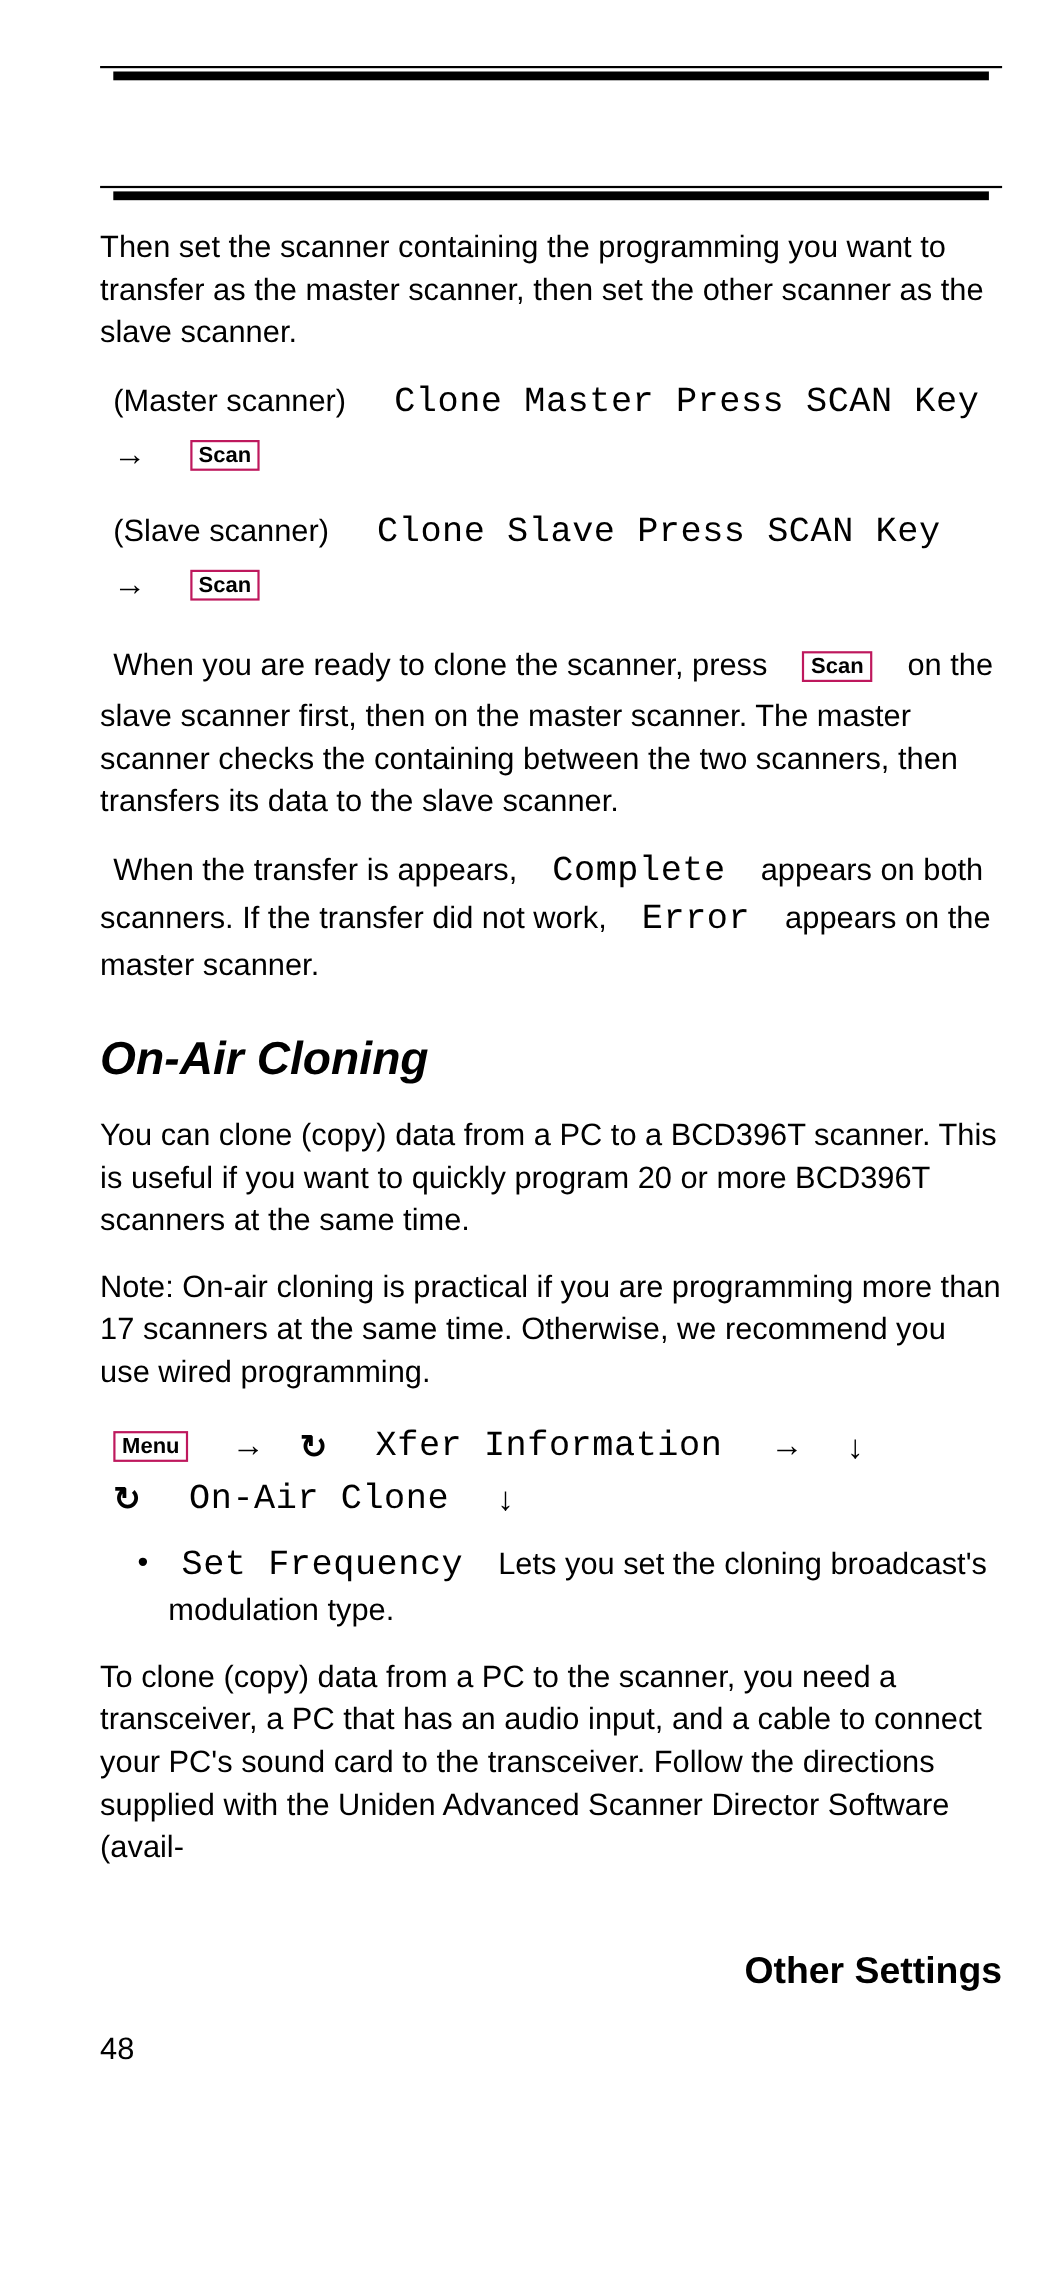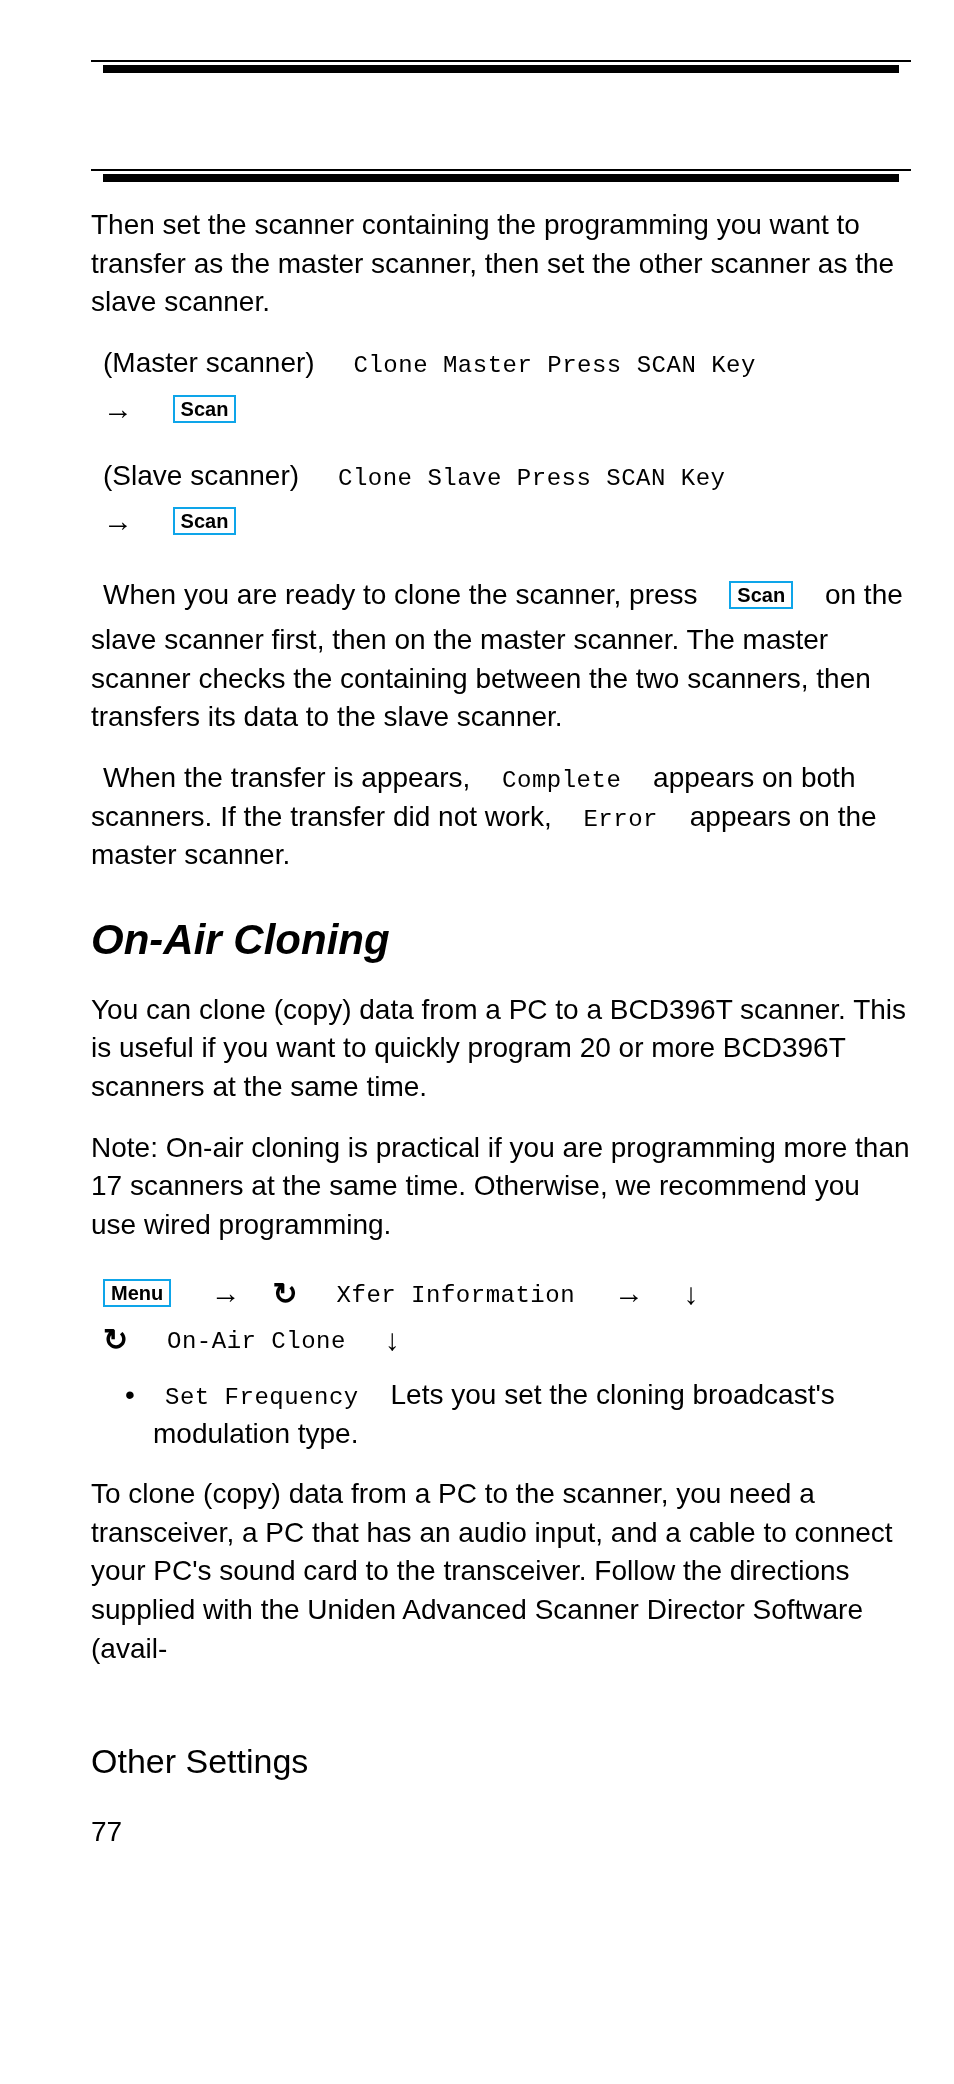--- a/index.html
+++ b/index.html
@@ -10,24 +10,24 @@
     line-height: 1.38;
     color: #000;
     background: #fff;
     padding: 0 55px 40px 55px;
   }
   .rule-group { margin-top: 36px; margin-bottom: 24px; }
   .rule-thin  { border: 0; border-top: 2px solid #000; margin: 0; }
   .rule-thick { border: 0; border-top: 8px solid #000; margin-top: 3px; }
   .gap        { height: 60px; }
   .para       { margin-top: 22px; }
-  .mono       { font-family: "Courier New", Courier, monospace; font-size: 24px; letter-spacing: 0.5px; }
+  .mono       { font-family: "Courier New", Courier, monospace; font-size: 32px; letter-spacing: 0.5px; }
   .keycap {
     display: inline-block;
-    border: 2px solid #0ea5e9;
+    border: 2px solid #be185d;
     padding: 0 6px;
     font-family: Arial, Helvetica, sans-serif;
     font-weight: bold;
     font-size: 20px;
     line-height: 24px;
     vertical-align: 2px;
   }
   .arrow-right { font-size: 30px; font-weight: normal; vertical-align: -1px; }
   .arrow-down  { font-size: 30px; font-weight: bold; vertical-align: -2px; }
   .scroll-icon { font-size: 30px; font-weight: bold; vertical-align: -2px; }
@@ -41,22 +41,22 @@
   ul { list-style: none; margin-top: 4px; margin-left: 34px; }
   ul li { position: relative; padding-left: 28px; margin-top: 16px; }
   ul li::before {
     content: "•";
     position: absolute;
     left: 0;
     top: 0;
     font-size: 28px;
   }
   .footer-title {
-    text-align: left;
-    font-weight: normal;
+    text-align: right;
+    font-weight: bold;
     font-size: 34px;
     margin-top: 70px;
   }
   .page-num { margin-top: 28px; font-size: 28px; }
 </style>
 </head>
 <body>
 
 <div class="rule-group">
   <hr class="rule-thin">
@@ -104,13 +104,13 @@
 
 <ul>
   <li>
     <span class="mono">Set Frequency</span><span> Lets you set the cloning broadcast's modulation type.</span>
   </li>
 </ul>
 
 <p class="para">To clone (copy) data from a PC to the scanner, you need a transceiver, a PC that has an audio input, and a cable to connect your PC's sound card to the transceiver. Follow the directions supplied with the Uniden Advanced Scanner Director Software (avail-</p>
 
 <p class="footer-title">Other Settings</p>
-<p class="page-num">77</p>
+<p class="page-num">48</p>
 
 </body></html>

